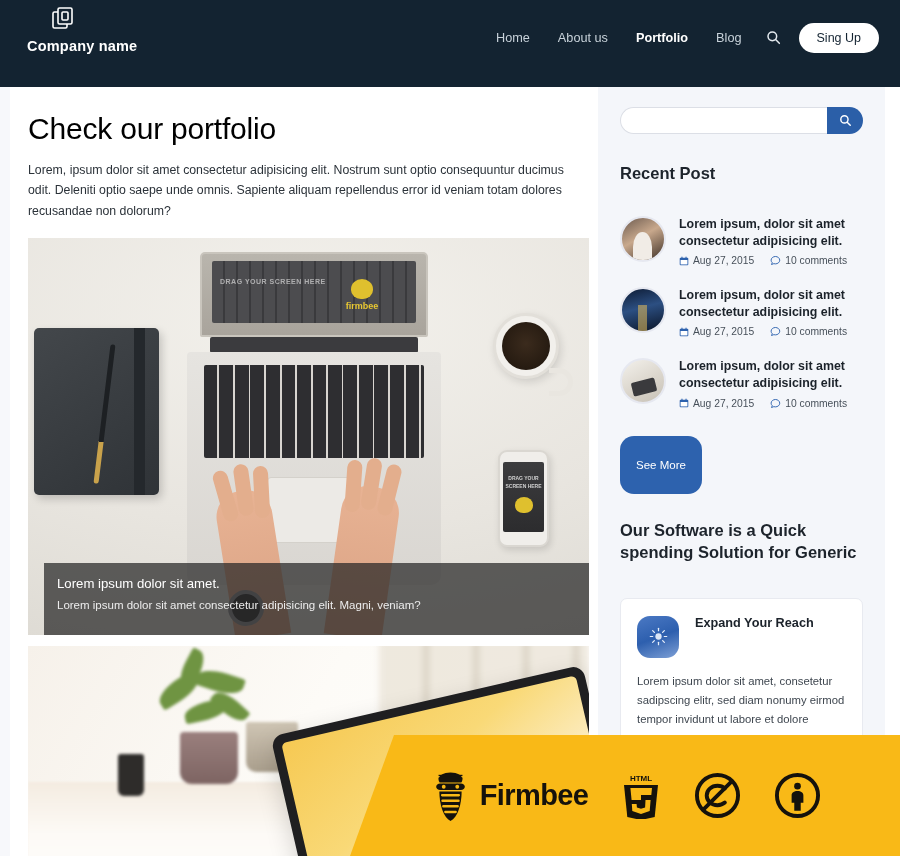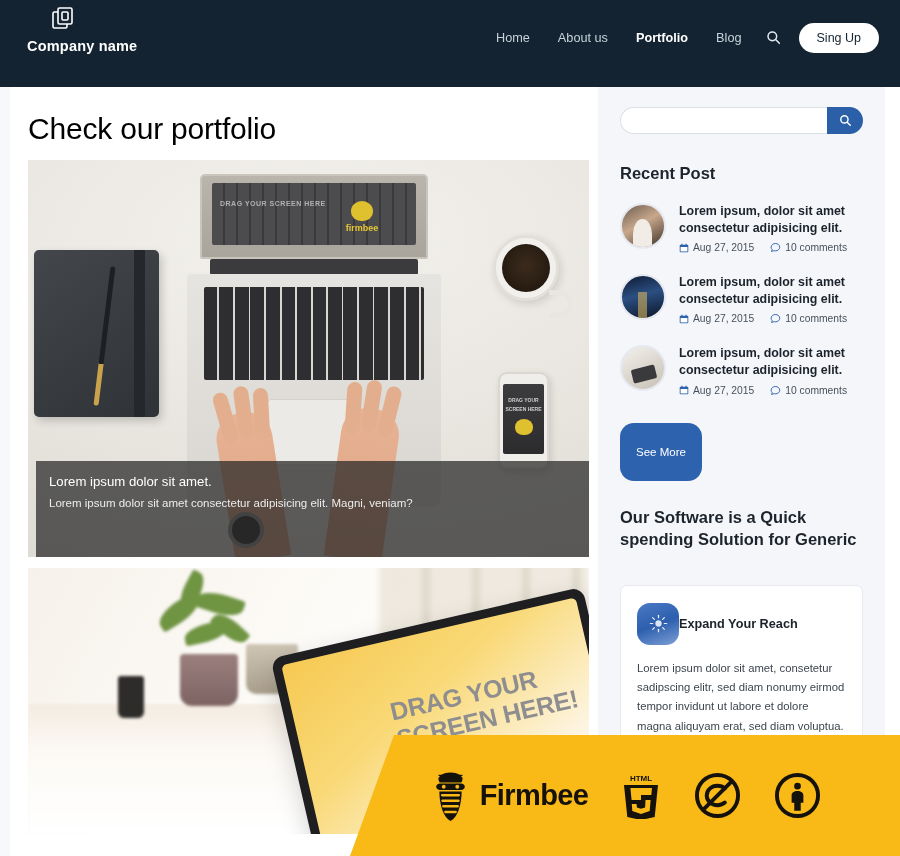--- a/index.html
+++ b/index.html
@@ -125,21 +125,21 @@
     background: linear-gradient(#3c3c3e, #2c2c2e); border-radius: 2px;
     color: #cfcfcf; font-size: 5px; font-weight: bold; text-align: center; padding-top: 12px; line-height: 1.7;
   }
   .p1-phone-bee { margin: 6px auto 0; width: 18px; height: 16px; background: #dfc02e; border-radius: 50% 50% 45% 45%; }
   .p1-arm-l { position: absolute; left: 196px; top: 252px; width: 56px; height: 148px; background: linear-gradient(#e8b394, #d9a183); border-radius: 26px 26px 0 0; transform: rotate(-9deg); }
   .p1-arm-r { position: absolute; left: 306px; top: 248px; width: 58px; height: 152px; background: linear-gradient(#e8b394, #d9a183); border-radius: 26px 26px 0 0; transform: rotate(8deg); }
   .p1-watch { position: absolute; left: 200px; top: 352px; width: 36px; height: 36px; background: #2b2b2e; border-radius: 50%; border: 4px solid #8c8c90; }
   .p1-fing { position: absolute; width: 15px; height: 52px; background: #e3ae8d; border-radius: 9px; }
 
   .caption {
-    position: absolute; left: 8px; bottom: 0; width: 561px; height: 96px;
+    position: absolute; left: 16px; bottom: 0; width: 561px; height: 72px;
     background: rgba(38,38,38,.72); color: #ffffff;
     padding: 13px 13px 0 13px;
   }
   .caption-title { font-size: 13.2px; margin-bottom: 8px; font-weight: normal; }
   .caption-sub { font-size: 11.5px; color: #ececec; }
 
   
   .photo2 {
     position: relative; width: 561px; height: 266px; margin-top: 11px;
     background: linear-gradient(120deg, #f6f1ea 0%, #fdfbf7 45%, #ffffff 100%);
@@ -182,21 +182,21 @@
   .search-input {
     flex: 1; height: 27px; border: 1px solid #dcdfe6; border-right: none;
     border-radius: 14px 0 0 14px; background: #ffffff; outline: none;
     font-family: inherit; font-size: 11.5px; padding: 0 12px; color: #333;
   }
   .search-btn {
     width: 36px; height: 27px; background: #2b5fa8; border: none;
     border-radius: 0 14px 14px 0; cursor: pointer;
     display: flex; align-items: center; justify-content: center;
   }
-  .side-h2 { font-size: 16.5px; color: #1d242c; font-weight: bold; margin-bottom: 20px; }
+  .side-h2 { font-size: 16.5px; color: #1d242c; font-weight: bold; margin-bottom: 33px; }
   .post { display: flex; gap: 13px; margin-bottom: 21px; align-items: flex-start; }
   .avatar {
     width: 46px; height: 46px; border-radius: 50%; flex: none;
     border: 2px solid #e6e8f0; overflow: hidden; position: relative; cursor: pointer;
   }
   .av1 { background: linear-gradient(150deg, #6b5a4f 0%, #c8a88c 45%, #3c2f26 100%); }
   .av1:after { content:""; position:absolute; left:11px; top:14px; width:19px; height:30px; background:#f1ece6; border-radius:50% 50% 0 0; }
   .av2 { background: linear-gradient(165deg, #0d1b33 0%, #2c4f82 45%, #0a1426 100%); }
   .av2:after { content:""; position:absolute; left:16px; top:16px; width:9px; height:26px; background: rgba(230,190,90,.55); }
   .av3 { background: linear-gradient(150deg, #f3f1ec 0%, #ddd8cf 50%, #c7c1b6 100%); }
@@ -208,21 +208,21 @@
   .see-more {
     background: #2d62ae; color: #ffffff; border: none; border-radius: 14px;
     font-size: 11.5px; padding: 23px 16px; cursor: pointer; font-family: inherit;
     margin: 6px 0 26px 0;
   }
   .side-h3 { font-size: 16.5px; font-weight: bold; color: #1d242c; line-height: 1.33; margin-bottom: 34px; }
   .feature-card {
     background: #ffffff; border: 1px solid #e8eaf0; border-radius: 7px;
     padding: 17px 16px 22px 16px;
   }
-  .fc-head { display: flex; align-items: center; margin-bottom: 14px; }
+  .fc-head { display: flex; align-items: flex-start; gap: 16px; margin-bottom: 14px; }
   .fc-icon {
     width: 42px; height: 42px; flex: none;
     background: linear-gradient(160deg, #4b79c4 0%, #2d5fae 50%, #7ea0d6 100%);
     border-radius: 13px; display: flex; align-items: center; justify-content: center;
   }
   .fc-title { font-size: 12.7px; font-weight: bold; color: #1b222a; }
   .fc-text { font-size: 11.3px; line-height: 1.72; color: #3e464f; }
 
   
   .banner {
@@ -274,20 +274,21 @@
       </span>
       <button class="signup-btn">Sing Up</button>
     </nav>
   </div>
 
   <div class="body-wrap">
     <div class="left-strip"></div>
 
     <div class="main">
       <h1 class="page-title">Check our portfolio</h1>
+      <p class="page-intro">Lorem, ipsum dolor sit amet consectetur adipisicing elit. Nostrum sunt optio consequuntur ducimus odit. Deleniti optio saepe unde omnis. Sapiente aliquam repellendus error id veniam totam dolores recusandae non dolorum?</p>
 
       <div class="card photo1">
         <div class="p1-desk"></div>
 
         <div class="p1-notebook">
           <div class="p1-band"></div>
         </div>
         <div class="p1-pen"></div>
 
         <div class="p1-laptop-lid">

